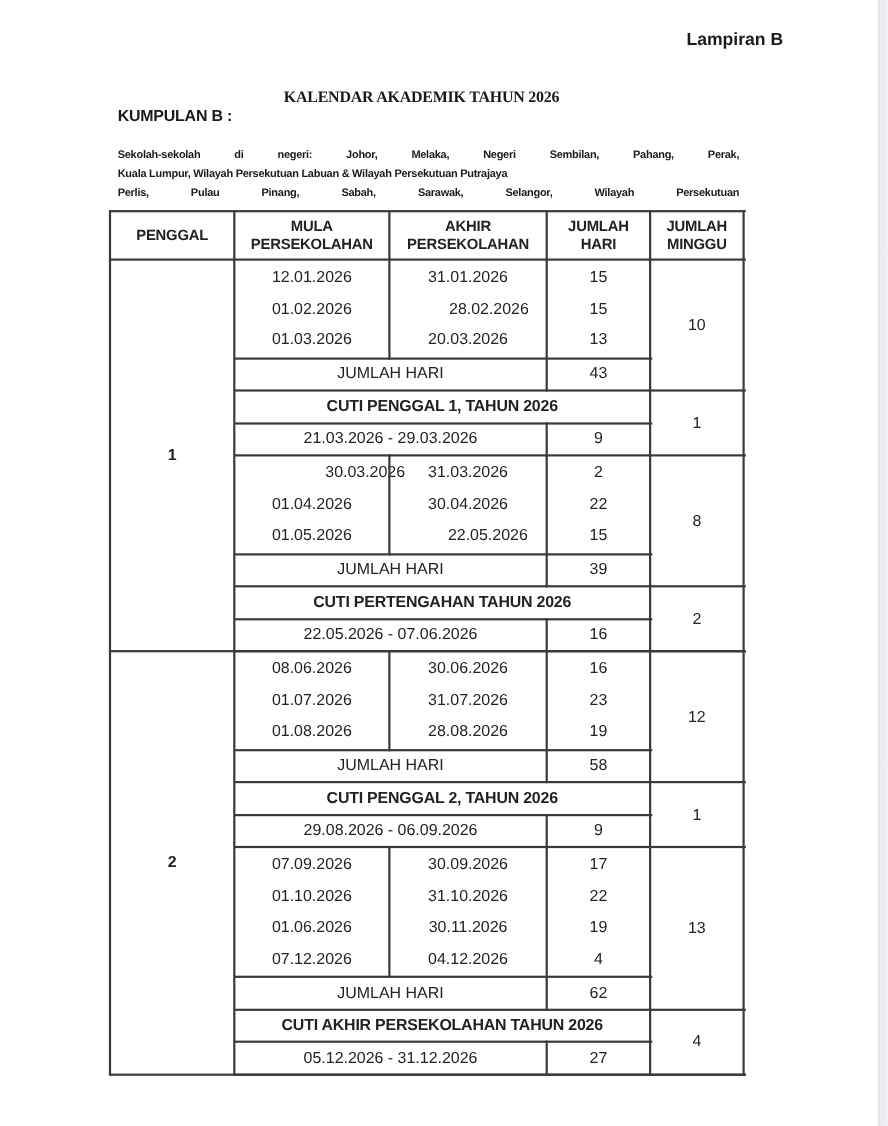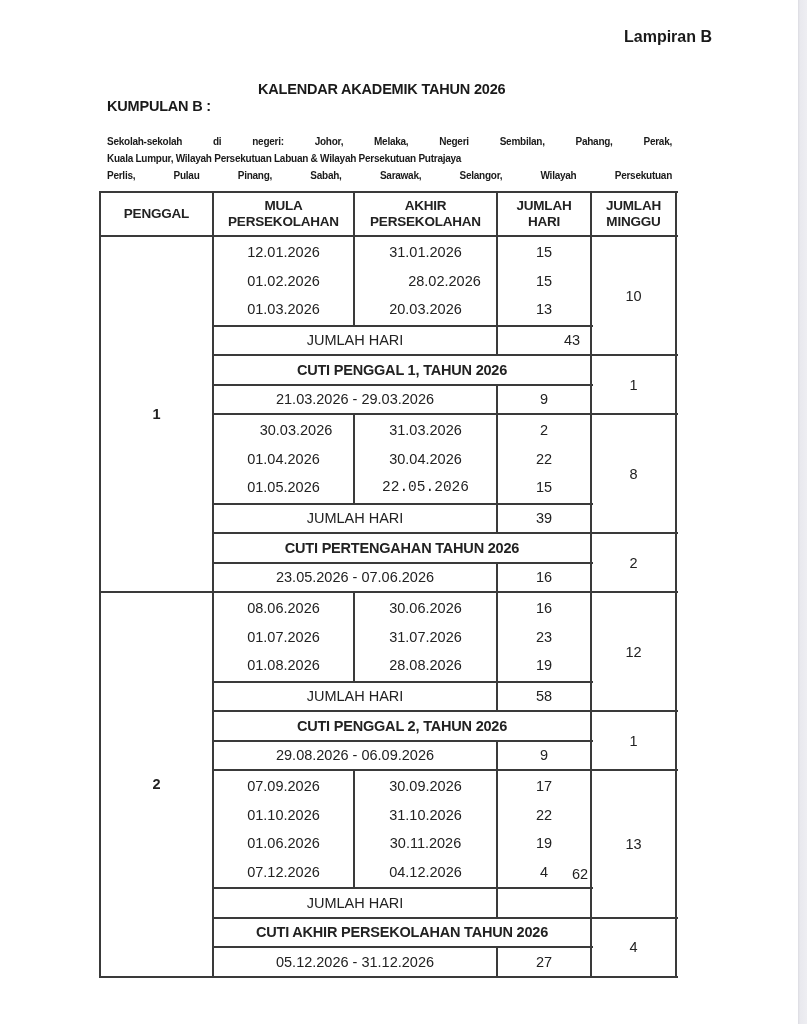--- a/index.html
+++ b/index.html
@@ -8,21 +8,21 @@
     background: #ffffff;
     font-family: "Liberation Sans", "DejaVu Sans", sans-serif;
     color: #1a1a1a;
   }
   .edge-strip {
     position: absolute; top: 0; right: 0; width: 9px; height: 1024px;
     background: linear-gradient(to right, #dcdce2 0px, #e9e9ee 2px, #eeeef2 9px);
   }
   .t { position: absolute; white-space: nowrap; }
   .lampiran { left: 624px; top: 28px; font-size: 16px; font-weight: bold; }
-  .doc-title { left: 258px; top: 81px; font-size: 14.5px; font-weight: bold; letter-spacing: -0.2px; }
+  .doc-title { left: 258px; top: 81px; font-size: 14.5px; font-weight: bold; letter-spacing: -0.2px; font-family: Liberation Serif, serif; }
   .kumpulan { left: 107px; top: 98px; font-size: 14.5px; font-weight: bold; letter-spacing: -0.2px; }
   .states {
     position: absolute; left: 107px; top: 133px; width: 565px;
     font-size: 10px; font-weight: bold; line-height: 17px;
     text-align: justify; text-align-last: left; letter-spacing: -0.25px;
   }
   .states .line { display: block; text-align: justify; text-align-last: justify; }
   .states .line.last { text-align-last: left; }
 
   .grid { position: absolute; left: 0; top: 0; }
@@ -68,50 +68,50 @@
     <div class="cell" style="left: 497px; width: 94px; top: 238px; height: 28.5px;">15</div>
     <div class="cell" style="left: 213px; width: 141px; top: 266.5px; height: 28.5px;">01.02.2026</div>
     <div class="cell" style="left: 354px; width: 143px; top: 266.5px; height: 28.5px; padding-left: 19px;">28.02.2026</div>
     <div class="cell" style="left: 497px; width: 94px; top: 266.5px; height: 28.5px;">15</div>
     <div class="cell" style="left: 213px; width: 141px; top: 295px; height: 28.5px;">01.03.2026</div>
     <div class="cell" style="left: 354px; width: 143px; top: 295px; height: 28.5px;">20.03.2026</div>
     <div class="cell" style="left: 497px; width: 94px; top: 295px; height: 28.5px;">13</div>
     <div class="vl" style="left: 353px; top: 235px; height: 91.5px;"></div>
     <div class="hl" style="left: 213px; width: 380px; top: 324.5px;"></div>
     <div class="cell" style="left: 213px; width: 284px; top: 325.5px; height: 29.5px;">JUMLAH HARI</div>
-    <div class="cell" style="left: 497px; width: 94px; top: 325.5px; height: 29.5px; margin-left: 28px;">43</div>
+    <div class="cell" style="left: 497px; width: 94px; top: 325.5px; height: 29.5px;">43</div>
     <div class="vl" style="left: 496px; top: 235px; height: 121px;"></div>
     <div class="cell" style="left: 591px; width: 85px; top: 236px; height: 119px;">10</div>
     <div class="hl" style="left: 213px; width: 465px; top: 354px;"></div>
     <div class="cell bold" style="left: 213px; width: 378px; top: 355px; height: 29.5px;">CUTI PENGGAL 1, TAHUN 2026</div>
     <div class="hl" style="left: 213px; width: 380px; top: 383.5px;"></div>
     <div class="cell" style="left: 213px; width: 284px; top: 384.5px; height: 29.5px;">21.03.2026 - 29.03.2026</div>
     <div class="cell" style="left: 497px; width: 94px; top: 384.5px; height: 29.5px;">9</div>
     <div class="vl" style="left: 496px; top: 383.5px; height: 31.5px;"></div>
     <div class="cell" style="left: 591px; width: 85px; top: 355px; height: 59px;">1</div>
     <div class="hl" style="left: 213px; width: 465px; top: 413px;"></div>
-    <div class="cell" style="left: 213px; width: 166px; top: 416px; height: 28.5px;">30.03.2026</div>
+    <div class="cell" style="left: 213px; width: 166px; top: 416px; height: 28.5px; padding-left: 36px;">30.03.2026</div>
     <div class="cell" style="left: 354px; width: 143px; top: 416px; height: 28.5px;">31.03.2026</div>
     <div class="cell" style="left: 497px; width: 94px; top: 416px; height: 28.5px;">2</div>
     <div class="cell" style="left: 213px; width: 141px; top: 444.5px; height: 28.5px;">01.04.2026</div>
     <div class="cell" style="left: 354px; width: 143px; top: 444.5px; height: 28.5px;">30.04.2026</div>
     <div class="cell" style="left: 497px; width: 94px; top: 444.5px; height: 28.5px;">22</div>
     <div class="cell" style="left: 213px; width: 141px; top: 473px; height: 28.5px;">01.05.2026</div>
-    <div class="cell" style="left: 354px; width: 143px; top: 473px; height: 28.5px; font-family: Liberation Mono, monospace;">22.05.2026</div>
+    <div class="cell" style="left: 372px; width: 143px; top: 473px; height: 28.5px;">22.05.2026</div>
     <div class="cell" style="left: 497px; width: 94px; top: 473px; height: 28.5px;">15</div>
     <div class="vl" style="left: 353px; top: 413px; height: 91.5px;"></div>
     <div class="hl" style="left: 213px; width: 380px; top: 502.5px;"></div>
     <div class="cell" style="left: 213px; width: 284px; top: 503.5px; height: 29.5px;">JUMLAH HARI</div>
     <div class="cell" style="left: 497px; width: 94px; top: 503.5px; height: 29.5px;">39</div>
     <div class="vl" style="left: 496px; top: 413px; height: 121px;"></div>
     <div class="cell" style="left: 591px; width: 85px; top: 414px; height: 119px;">8</div>
     <div class="hl" style="left: 213px; width: 465px; top: 532px;"></div>
     <div class="cell bold" style="left: 213px; width: 378px; top: 533px; height: 29.5px;">CUTI PERTENGAHAN TAHUN 2026</div>
     <div class="hl" style="left: 213px; width: 380px; top: 561.5px;"></div>
-    <div class="cell" style="left: 213px; width: 284px; top: 562.5px; height: 29.5px;">23.05.2026 - 07.06.2026</div>
+    <div class="cell" style="left: 213px; width: 284px; top: 562.5px; height: 29.5px;">22.05.2026 - 07.06.2026</div>
     <div class="cell" style="left: 497px; width: 94px; top: 562.5px; height: 29.5px;">16</div>
     <div class="vl" style="left: 496px; top: 561.5px; height: 31.5px;"></div>
     <div class="cell" style="left: 591px; width: 85px; top: 533px; height: 59px;">2</div>
     <div class="hl" style="left: 213px; width: 465px; top: 591px;"></div>
     <div class="cell bold" style="left: 100px; width: 113px; top: 236px; height: 356px; align-items: center;">1</div>
     <div class="hl" style="left: 100px; width: 578px; top: 591px;"></div>
     <div class="vl" style="left: 99px; top: 235px; height: 358px;"></div>
     <div class="vl" style="left: 212px; top: 235px; height: 358px;"></div>
     <div class="vl" style="left: 590px; top: 235px; height: 358px;"></div>
     <div class="vl" style="left: 675px; top: 235px; height: 358px;"></div>
@@ -146,21 +146,21 @@
     <div class="cell" style="left: 497px; width: 94px; top: 800.5px; height: 28.5px;">22</div>
     <div class="cell" style="left: 213px; width: 141px; top: 829px; height: 28.5px;">01.06.2026</div>
     <div class="cell" style="left: 354px; width: 143px; top: 829px; height: 28.5px;">30.11.2026</div>
     <div class="cell" style="left: 497px; width: 94px; top: 829px; height: 28.5px;">19</div>
     <div class="cell" style="left: 213px; width: 141px; top: 857.5px; height: 28.5px;">07.12.2026</div>
     <div class="cell" style="left: 354px; width: 143px; top: 857.5px; height: 28.5px;">04.12.2026</div>
     <div class="cell" style="left: 497px; width: 94px; top: 857.5px; height: 28.5px;">4</div>
     <div class="vl" style="left: 353px; top: 769px; height: 120px;"></div>
     <div class="hl" style="left: 213px; width: 380px; top: 887px;"></div>
     <div class="cell" style="left: 213px; width: 284px; top: 888px; height: 29.5px;">JUMLAH HARI</div>
-    <div class="cell" style="left: 497px; width: 94px; top: 859px; height: 29.5px; padding-left: 36px;">62</div>
+    <div class="cell" style="left: 497px; width: 94px; top: 888px; height: 29.5px;">62</div>
     <div class="vl" style="left: 496px; top: 769px; height: 149.5px;"></div>
     <div class="cell" style="left: 591px; width: 85px; top: 770px; height: 147.5px;">13</div>
     <div class="hl" style="left: 213px; width: 465px; top: 916.5px;"></div>
     <div class="cell bold" style="left: 213px; width: 378px; top: 917.5px; height: 29.5px;">CUTI AKHIR PERSEKOLAHAN TAHUN 2026</div>
     <div class="hl" style="left: 213px; width: 380px; top: 946px;"></div>
     <div class="cell" style="left: 213px; width: 284px; top: 947px; height: 29.5px;">05.12.2026 - 31.12.2026</div>
     <div class="cell" style="left: 497px; width: 94px; top: 947px; height: 29.5px;">27</div>
     <div class="vl" style="left: 496px; top: 946px; height: 31.5px;"></div>
     <div class="cell" style="left: 591px; width: 85px; top: 917.5px; height: 59px;">4</div>
     <div class="hl" style="left: 213px; width: 465px; top: 975.5px;"></div>

